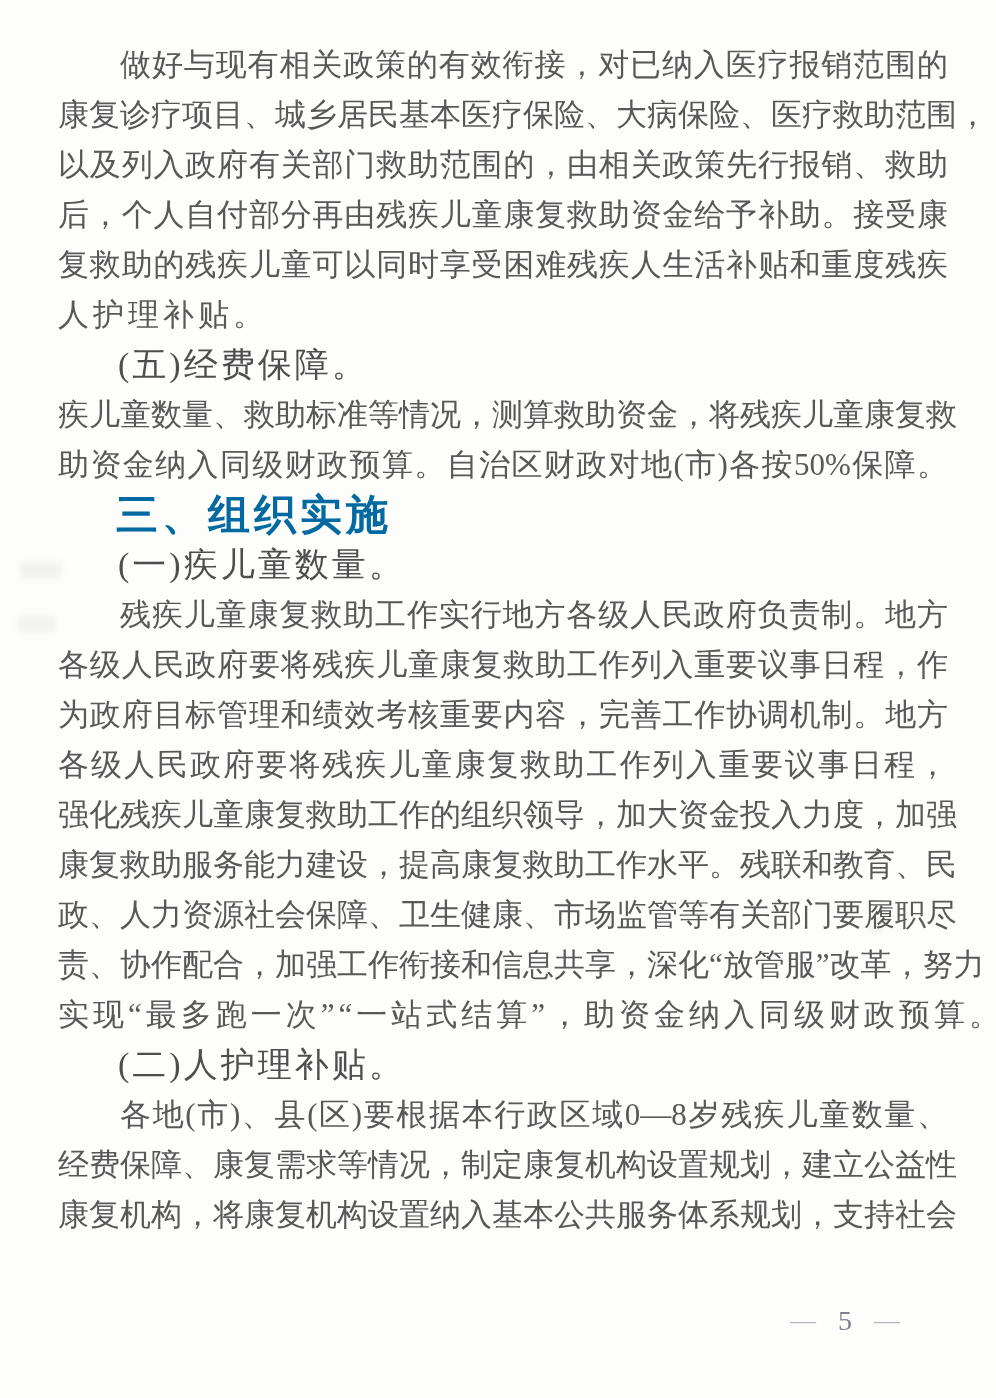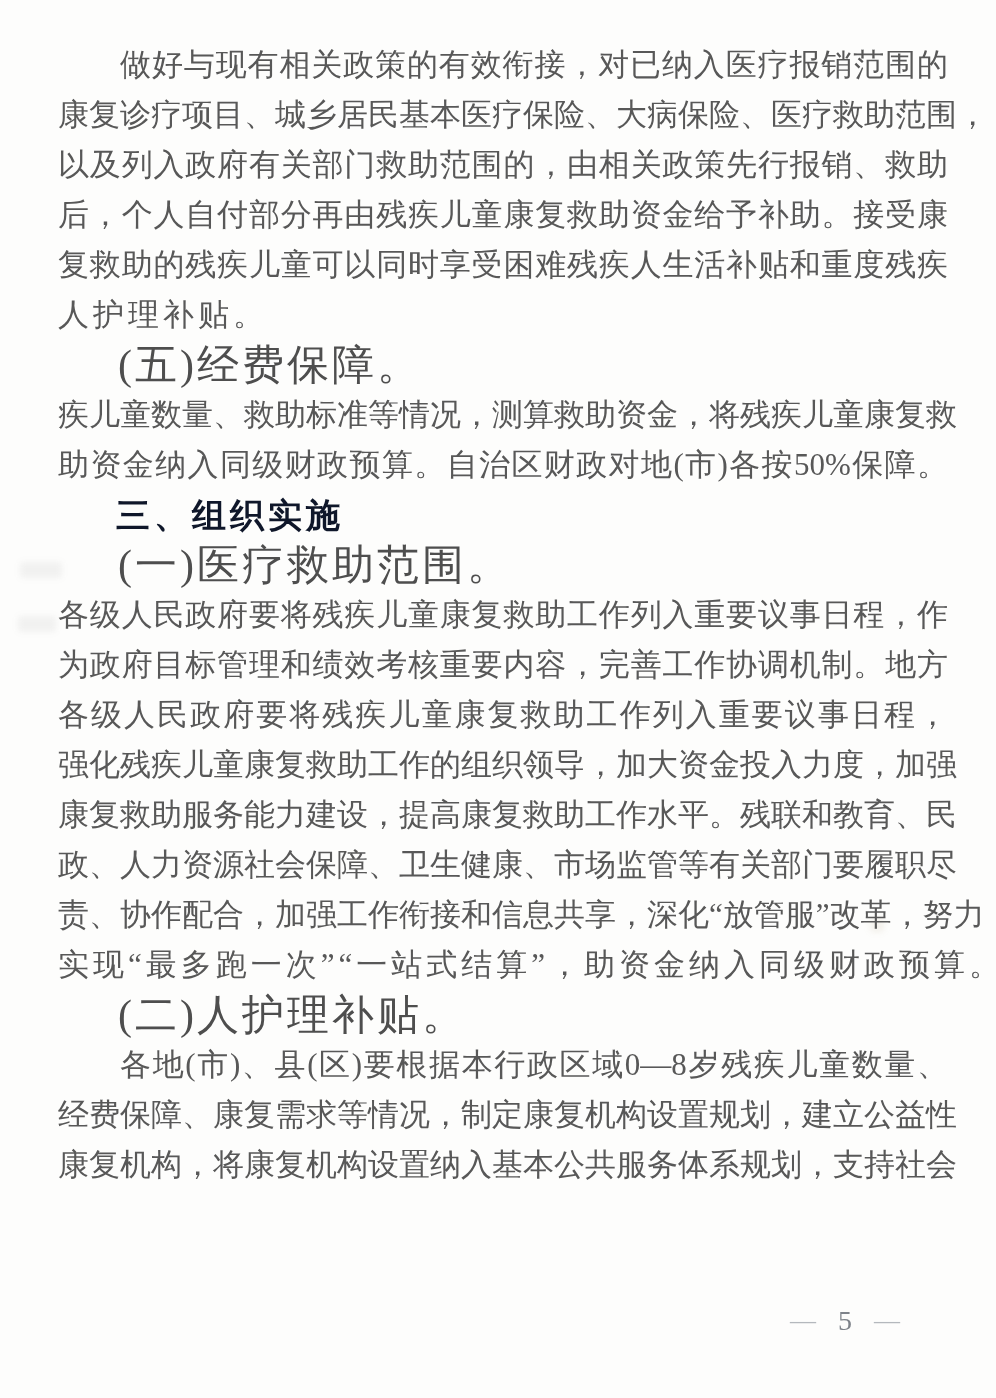--- a/index.html
+++ b/index.html
@@ -36,34 +36,34 @@
     text-indent: 62px;
   }
   .line.last {
     text-align: center;
     text-align-last: left;
     letter-spacing: 4px;
   }
   .subheading {
     height: 50px;
     line-height: 50px;
-    font-size: 42px;
+    font-size: 34px;
     color: #4e4e4e;
     text-indent: 60px;
     text-align: right;
     text-align-last: left;
     letter-spacing: 3px;
   }
   .section-heading {
     height: 50px;
     line-height: 50px;
-    font-size: 34px;
+    font-size: 42px;
     font-weight: 700;
     font-family: "Liberation Sans", sans-serif;
-    color: #0f172a;
+    color: #0369a1;
     text-indent: 58px;
     text-align: left;
     text-align-last: left;
     letter-spacing: 4px;
   }
   .page-footer {
     position: absolute;
     top: 1305px;
     right: 96px;
     display: flex;
@@ -107,22 +107,23 @@
     <div class="line">复救助的残疾儿童可以同时享受困难残疾人生活补贴和重度残疾</div>
     <div class="line last">人护理补贴。</div>
 
     <div class="subheading">(五)经费保障。</div>
 
     <div class="line">疾儿童数量、救助标准等情况，测算救助资金，将残疾儿童康复救</div>
     <div class="line">助资金纳入同级财政预算。自治区财政对地(市)各按50%保障。</div>
 
     <div class="section-heading">三、组织实施</div>
 
-    <div class="subheading">(一)医疗救助范围。</div>
+    <div class="subheading">(一)疾儿童数量。</div>
 
+    <div class="line first">残疾儿童康复救助工作实行地方各级人民政府负责制。地方</div>
     <div class="line">各级人民政府要将残疾儿童康复救助工作列入重要议事日程，作</div>
     <div class="line">为政府目标管理和绩效考核重要内容，完善工作协调机制。地方</div>
     <div class="line">各级人民政府要将残疾儿童康复救助工作列入重要议事日程，</div>
     <div class="line">强化残疾儿童康复救助工作的组织领导，加大资金投入力度，加强</div>
     <div class="line">康复救助服务能力建设，提高康复救助工作水平。残联和教育、民</div>
     <div class="line">政、人力资源社会保障、卫生健康、市场监管等有关部门要履职尽</div>
     <div class="line">责、协作配合，加强工作衔接和信息共享，深化“放管服”改革，努力</div>
     <div class="line last">实现“最多跑一次”“一站式结算”，助资金纳入同级财政预算。</div>
 
     <div class="subheading">(二)人护理补贴。</div>

